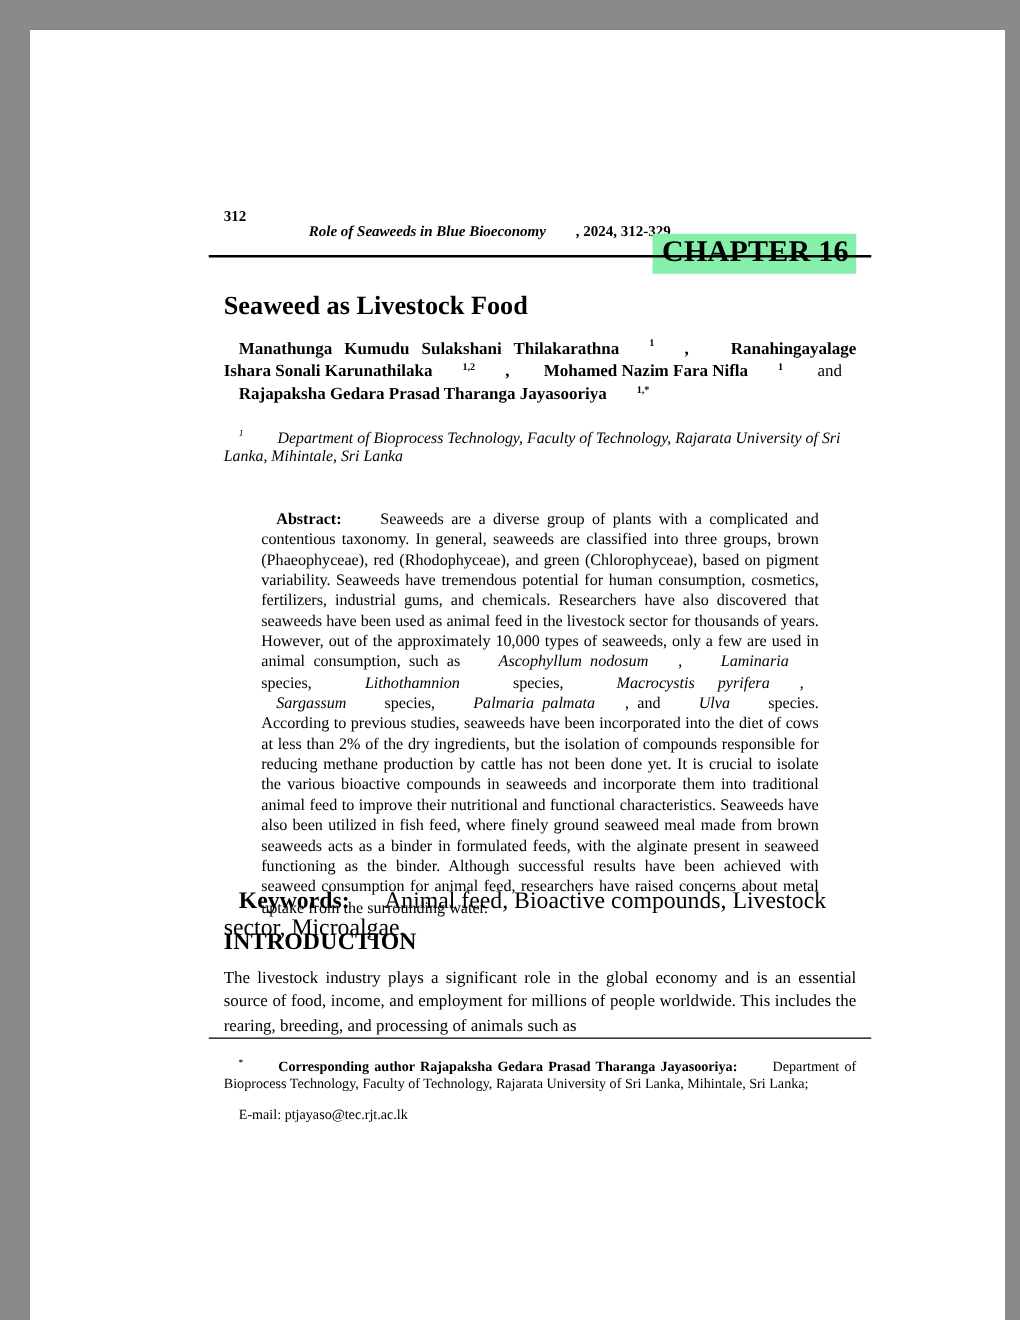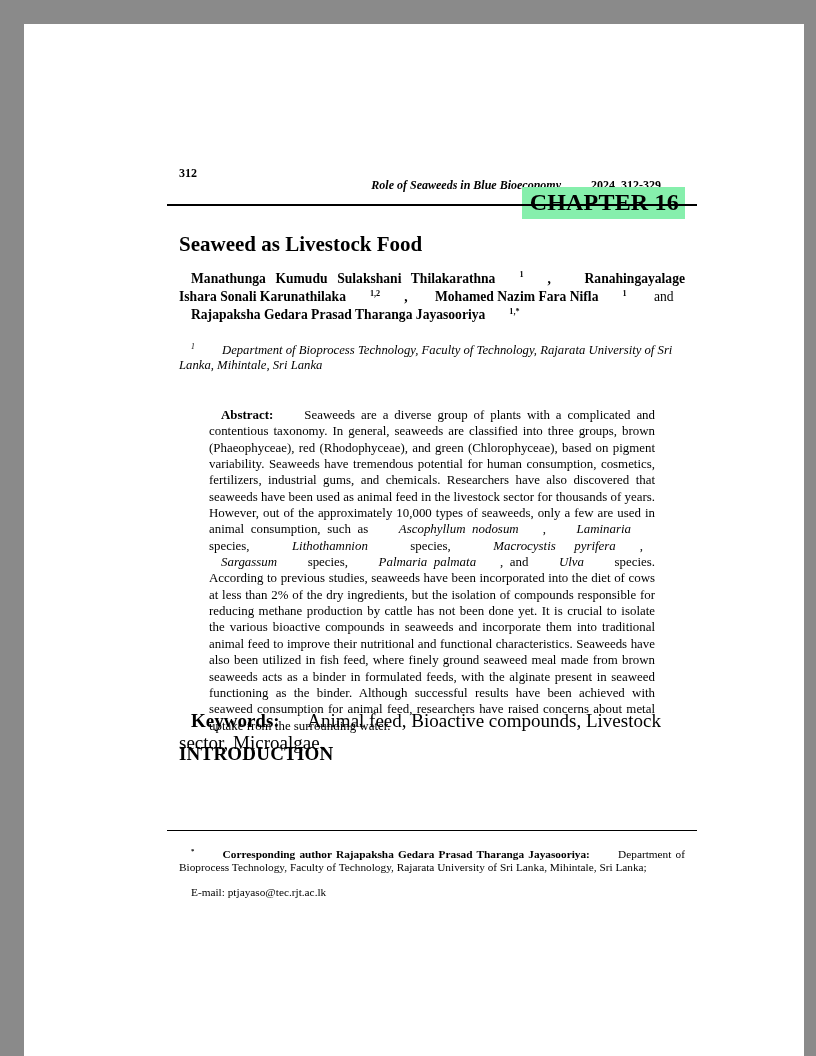--- a/index.html
+++ b/index.html
@@ -11,21 +11,21 @@
   }
   .abs { position:absolute; }
   .content-x { left:143px; width:530px; }
   .b { font-weight:bold; }
   .r { font-weight:normal; }
   .it { font-style:italic; }
   sup { font-size:0.60em; vertical-align:super; line-height:0; }
 
   .running-header { top:130px; font-size:12px; font-weight:bold; }
   .page-number { position:absolute; left:0; top:0; }
-  .running-title { display:block; text-align:right; padding-left:56px; }
+  .running-title { display:block; text-align:left; padding-left:56px; }
   .running-title .title-italic { font-style:italic; }
 
   .badge-row { top:151px; text-align:right; }
   .chapter-badge {
     display:inline-block; background:#86efac;
     font-size:24px; font-weight:bold; letter-spacing:0.2px;
     padding:2px 6px 3px 8px;
   }
   .head-rule { top:180px; border-top:2px solid #000; }
 
@@ -81,19 +81,20 @@
 
   <p class="abs content-x affiliation aff-1"><sup>1</sup><span> Department of Bioprocess Technology, Faculty of Technology, Rajarata University of Sri Lanka, Mihintale, Sri Lanka</span></p>
 
 
   <p class="abs abstract"><span class="abstract-label">Abstract:</span><span>Seaweeds are a diverse group of plants with a complicated and contentious taxonomy. In general, seaweeds are classified into three groups, brown (Phaeophyceae), red (Rhodophyceae), and green (Chlorophyceae), based on pigment variability. Seaweeds have tremendous potential for human consumption, cosmetics, fertilizers, industrial gums, and chemicals. Researchers have also discovered that seaweeds have been used as animal feed in the livestock sector for thousands of years. However, out of the approximately 10,000 types of seaweeds, only a few are used in animal consumption, such as </span><span class="it">Ascophyllum nodosum</span><span>, </span><span class="it">Laminaria</span><span> species, </span><span class="it">Lithothamnion</span><span> species, </span><span class="it">Macrocystis pyrifera</span><span>, </span><span class="it">Sargassum</span><span> species, </span><span class="it">Palmaria palmata</span><span>, and </span><span class="it">Ulva</span><span> species. According to previous studies, seaweeds have been incorporated into the diet of cows at less than 2% of the dry ingredients, but the isolation of compounds responsible for reducing methane production by cattle has not been done yet. It is crucial to isolate the various bioactive compounds in seaweeds and incorporate them into traditional animal feed to improve their nutritional and functional characteristics. Seaweeds have also been utilized in fish feed, where finely ground seaweed meal made from brown seaweeds acts as a binder in formulated feeds, with the alginate present in seaweed functioning as the binder. Although successful results have been achieved with seaweed consumption for animal feed, researchers have raised concerns about metal uptake from the surrounding water.</span></p>
 
   <p class="abs content-x keywords"><span class="keywords-label">Keywords:</span><span> Animal feed, Bioactive compounds, Livestock sector, Microalgae.</span></p>
 
   <h2 class="abs content-x section-heading">INTRODUCTION</h2>
 
+  <p class="abs content-x body-para">The livestock industry plays a significant role in the global economy and is an essential source of food, income, and employment for millions of people worldwide. This includes the rearing, breeding, and processing of animals such as</p>
 
   <div class="abs content-x foot-rule"></div>
 
   <p class="abs content-x footnote"><sup class="b">*</sup><span class="b"> Corresponding author Rajapaksha Gedara Prasad Tharanga Jayasooriya:</span><span> Department of Bioprocess Technology, Faculty of Technology, Rajarata University of Sri Lanka, Mihintale, Sri Lanka;</span><span class="footnote-email">E-mail: ptjayaso@tec.rjt.ac.lk</span></p>
 
 
 </div>
 
 </body></html>

